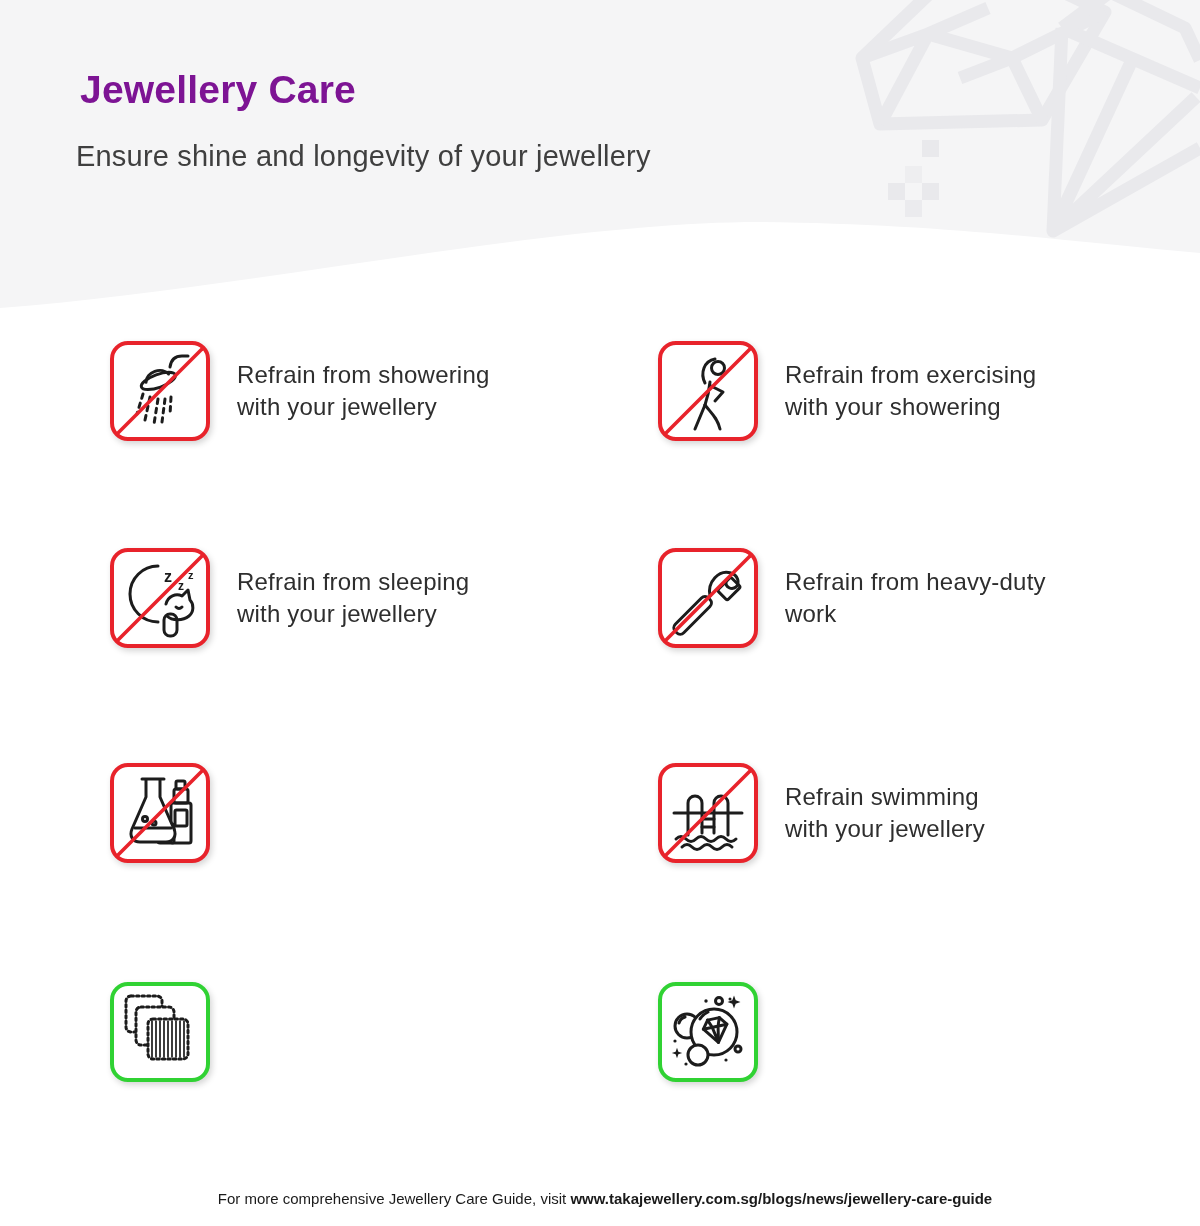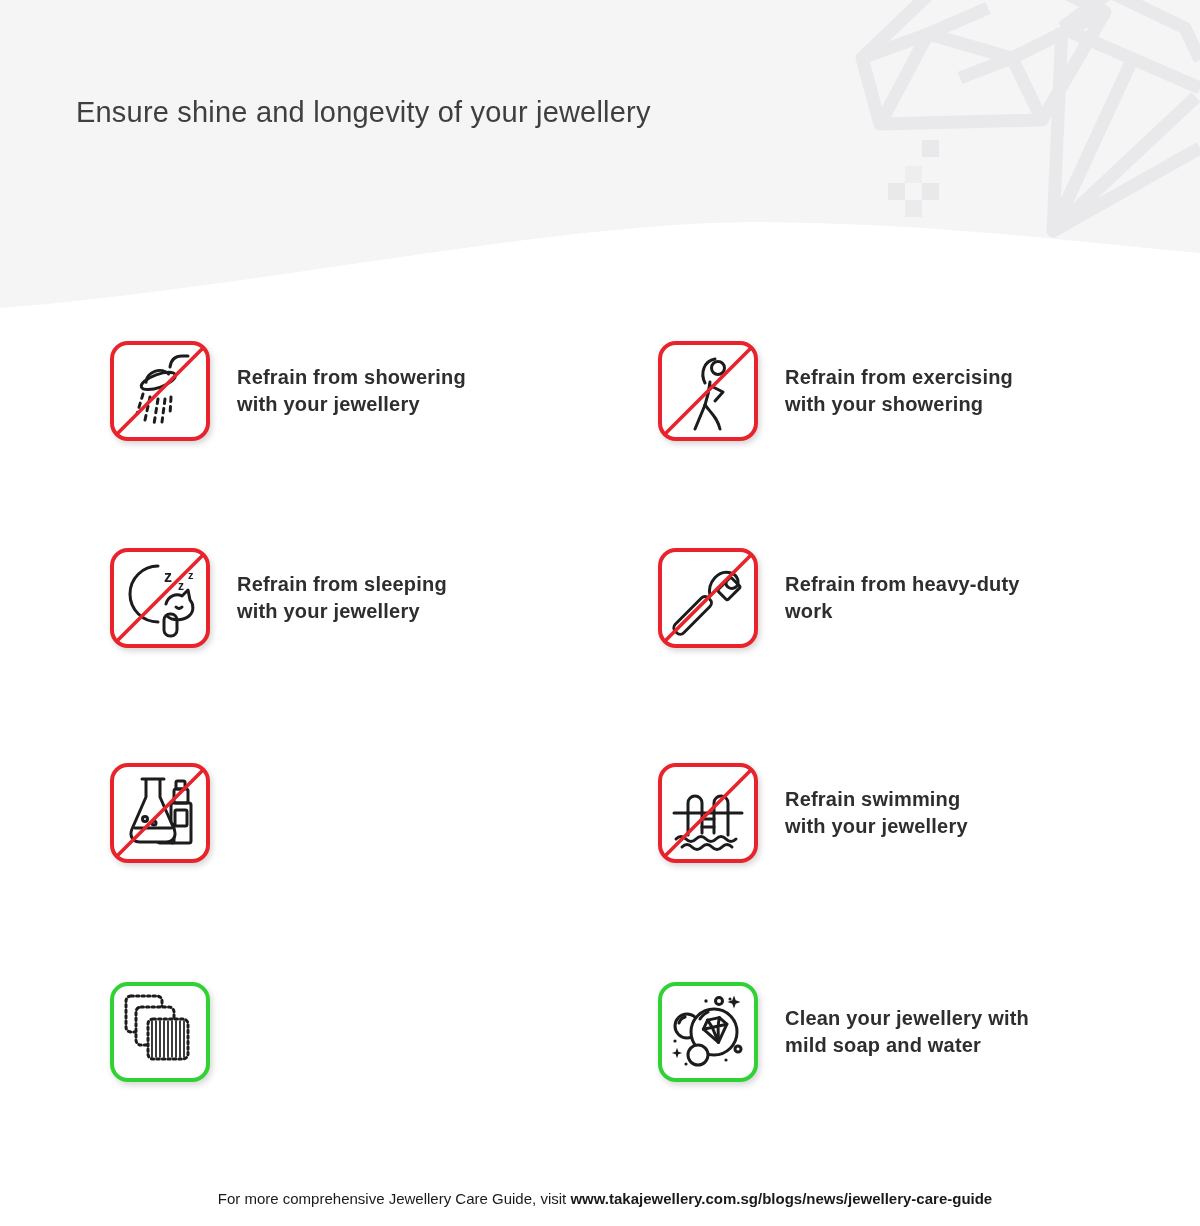--- a/index.html
+++ b/index.html
@@ -20,21 +20,21 @@
   .item{position:absolute;display:flex;align-items:center;gap:27px;width:560px;}
   .icon-box{
     width:100px;height:100px;min-width:100px;border-radius:18px;background:#fff;
     border:4px solid var(--red);box-shadow:2px 3px 6px rgba(0,0,0,.17);position:relative;
   }
   .icon-box.do{border-color:var(--green);}
   .icon-box svg{position:absolute;left:0;top:0;width:92px;height:92px;}
   .art{stroke:var(--ink);stroke-width:3;fill:none;stroke-linecap:round;stroke-linejoin:round;}
   .fillink{fill:var(--ink);stroke:none;}
   .slash{stroke:var(--red);stroke-width:3.6;stroke-linecap:round;}
-  .item-text{font-size:20px;line-height:1.33;color:var(--text);white-space:pre-line;letter-spacing:.2px;font-weight:bold;}
+  .item-text{font-size:24px;line-height:1.33;color:var(--text);white-space:pre-line;letter-spacing:.2px;}
   .footer{position:absolute;top:1190px;left:0;width:1200px;text-align:center;font-size:15px;color:#1a1a1a;padding-left:10px;}
   .footer b{font-weight:700;}
   .ztxt{font-family:"Liberation Sans",sans-serif;font-weight:700;fill:var(--ink);}
 </style>
 </head>
 <body>
 
 <div class="header">
   <svg width="1200" height="340" viewBox="0 0 1200 340">
     <defs>
@@ -50,20 +50,21 @@
       <g stroke="none" fill="var(--hdr-line)">
         <rect x="922" y="140" width="17" height="17"></rect>
         <rect x="905" y="166" width="17" height="17" opacity=".6"></rect>
         <rect x="888" y="183" width="17" height="17"></rect>
         <rect x="922" y="183" width="17" height="17"></rect>
         <rect x="905" y="200" width="17" height="17" opacity=".8"></rect>
       </g>
     </g>
   </svg>
   <div class="title-block">
+    <h1 class="page-title">Jewellery Care</h1>
     <div class="page-subtitle">Ensure shine and longevity of your jewellery</div>
   </div>
 </div>
 
 <div class="item" style="left:110px;top:341px">
   <div class="icon-box dont">
     <svg viewBox="0 0 92 92">
       <g class="art">
         <g transform="rotate(-20 44 35)">
           <path d="M26,36 a18,6.5 0 1 0 36,0 a18,6.5 0 1 0 -36,0"></path>
@@ -216,19 +217,17 @@
         <path transform="translate(72,16)" d="M0,-6.5 L1.7,-1.7 L6.5,0 L1.7,1.7 L0,6.5 L-1.7,1.7 L-6.5,0 L-1.7,-1.7 Z"></path>
         <path transform="translate(15,67) scale(.8)" d="M0,-6.5 L1.7,-1.7 L6.5,0 L1.7,1.7 L0,6.5 L-1.7,1.7 L-6.5,0 L-1.7,-1.7 Z"></path>
         <circle cx="44" cy="15" r="1.7"></circle>
         <circle cx="68" cy="13" r="1.5"></circle>
         <circle cx="13" cy="55" r="1.6"></circle>
         <circle cx="24" cy="78" r="1.6"></circle>
         <circle cx="64" cy="74" r="1.6"></circle>
       </g>
     </svg>
   </div>
-  <div class="item-text">Clean your jewellery with
-mild soap and water</div>
 </div>
 
 <div class="footer">
   <span>For more comprehensive Jewellery Care Guide, visit </span><b>www.takajewellery.com.sg/blogs/news/jewellery-care-guide</b>
 </div>
 
 </body></html>

